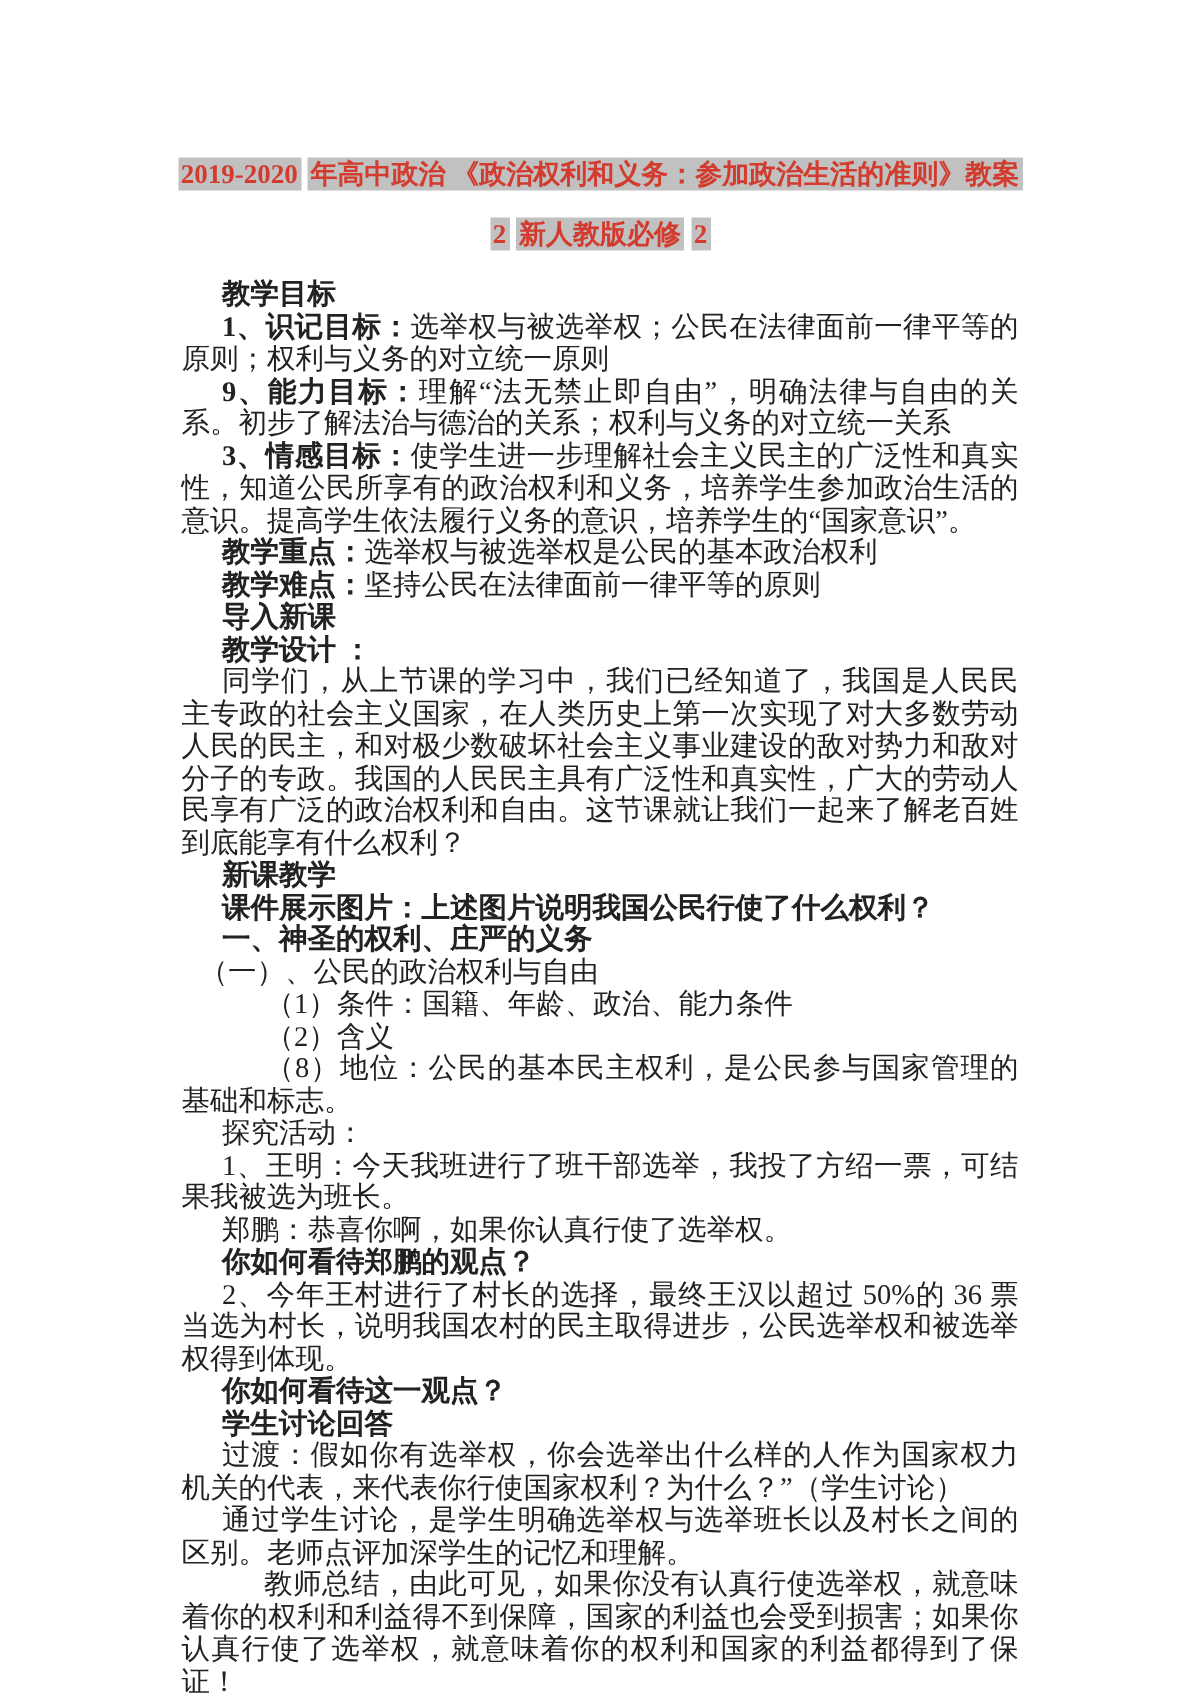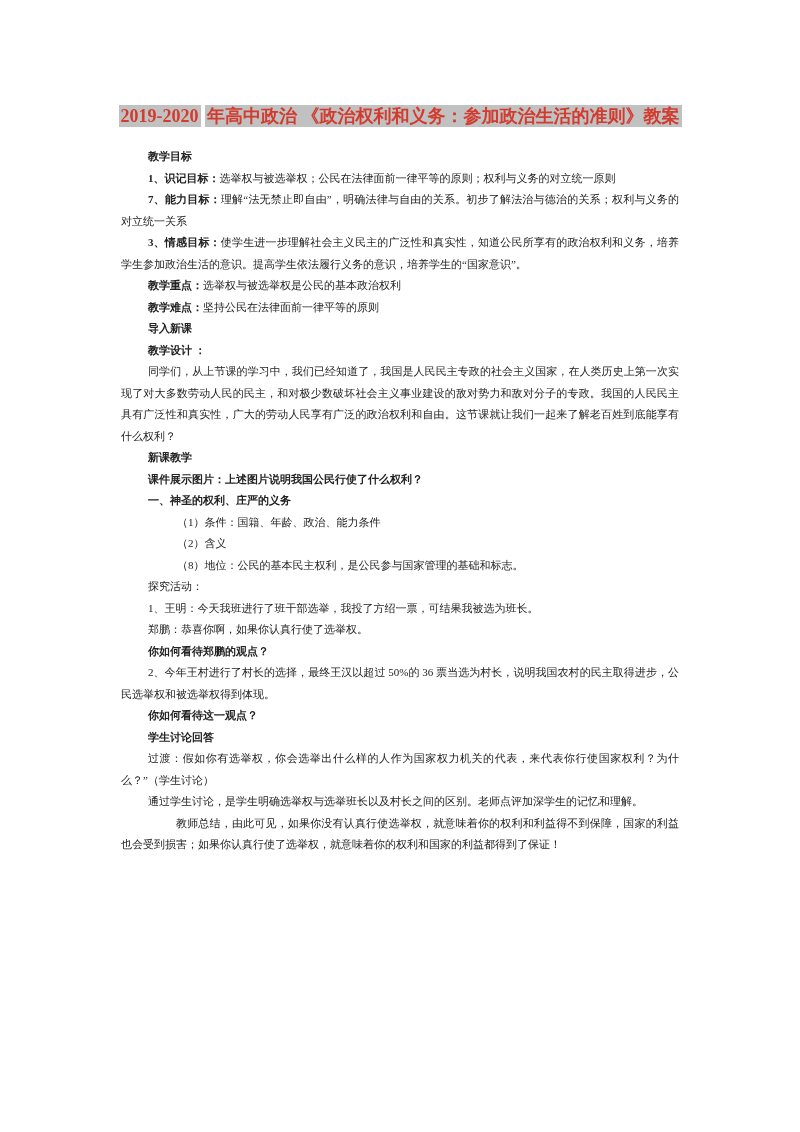--- a/index.html
+++ b/index.html
@@ -27,21 +27,21 @@
     white-space: nowrap;
   }
   .hl {
     background: #c1c1c1;
     padding: 1px 2px;
     text-align: center;
   }
   .doc-body {
     width: 558px;
     margin: 10px auto 0 auto;
-    font-size: 11px;
+    font-size: 19px;
     line-height: 21.5px;
     color: #222222;
     text-align: justify;
   }
   .doc-body p {
     margin: 0;
     padding: 0;
     text-indent: 27px;
   }
   .doc-body p.ind1 { text-indent: 12px; }
@@ -49,35 +49,37 @@
   .doc-body p.ind55 { text-indent: 55px; }
   .doc-body b { font-weight: bold; }
 </style>
 </head>
 <body>
 
 <div class="page">
 
   <div class="doc-title">
     <div class="title-line"><span class="hl">2019-2020</span> <span class="hl">年高中政治 《政治权利和义务：参加政治生活的准则》教案</span></div>
+    <div class="title-line"><span class="hl">2</span> <span class="hl">新人教版必修</span> <span class="hl">2</span></div>
   </div>
 
   <div class="doc-body">
     <p><b>教学目标</b></p>
     <p><b>1、识记目标：</b><span>选举权与被选举权；公民在法律面前一律平等的原则；权利与义务的对立统一原则</span></p>
-    <p><b>7、能力目标：</b><span>理解“法无禁止即自由”，明确法律与自由的关系。初步了解法治与德治的关系；权利与义务的对立统一关系</span></p>
+    <p><b>9、能力目标：</b><span>理解“法无禁止即自由”，明确法律与自由的关系。初步了解法治与德治的关系；权利与义务的对立统一关系</span></p>
     <p><b>3、情感目标：</b><span>使学生进一步理解社会主义民主的广泛性和真实性，知道公民所享有的政治权利和义务，培养学生参加政治生活的意识。提高学生依法履行义务的意识，培养学生的“国家意识”。</span></p>
     <p><b>教学重点：</b><span>选举权与被选举权是公民的基本政治权利</span></p>
     <p><b>教学难点：</b><span>坚持公民在法律面前一律平等的原则</span></p>
     <p><b>导入新课</b></p>
     <p><b>教学设计 ：</b></p>
     <p><span>同学们，从上节课的学习中，我们已经知道了，我国是人民民主专政的社会主义国家，在人类历史上第一次实现了对大多数劳动人民的民主，和对极少数破坏社会主义事业建设的敌对势力和敌对分子的专政。我国的人民民主具有广泛性和真实性，广大的劳动人民享有广泛的政治权利和自由。这节课就让我们一起来了解老百姓到底能享有什么权利？</span></p>
     <p><b>新课教学</b></p>
     <p><b>课件展示图片：上述图片说明我国公民行使了什么权利？</b></p>
     <p><b>一、神圣的权利、庄严的义务</b></p>
+    <p class="ind1"><span>（一）、公民的政治权利与自由</span></p>
     <p class="ind4"><span>（1）条件：国籍、年龄、政治、能力条件</span></p>
     <p class="ind4"><span>（2）含义</span></p>
     <p class="ind4"><span>（8）地位：公民的基本民主权利，是公民参与国家管理的基础和标志。</span></p>
     <p><span>探究活动：</span></p>
     <p><span>1、王明：今天我班进行了班干部选举，我投了方绍一票，可结果我被选为班长。</span></p>
     <p><span>郑鹏：恭喜你啊，如果你认真行使了选举权。</span></p>
     <p><b>你如何看待郑鹏的观点？</b></p>
     <p><span>2、今年王村进行了村长的选择，最终王汉以超过 50%的 36 票当选为村长，说明我国农村的民主取得进步，公民选举权和被选举权得到体现。</span></p>
     <p><b>你如何看待这一观点？</b></p>
     <p><b>学生讨论回答</b></p>

